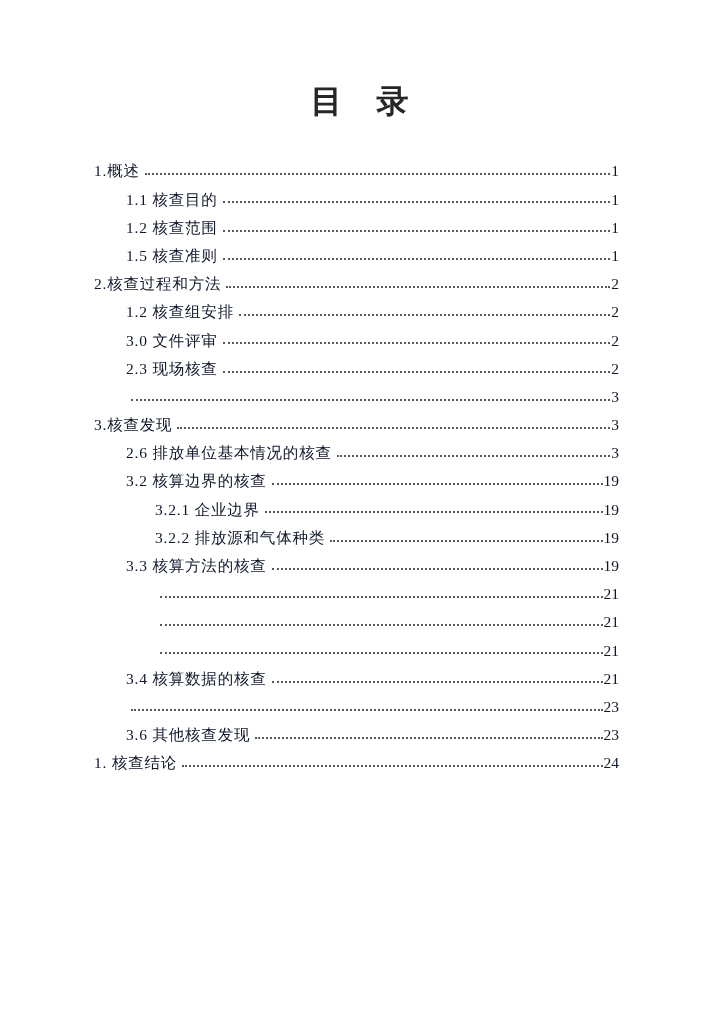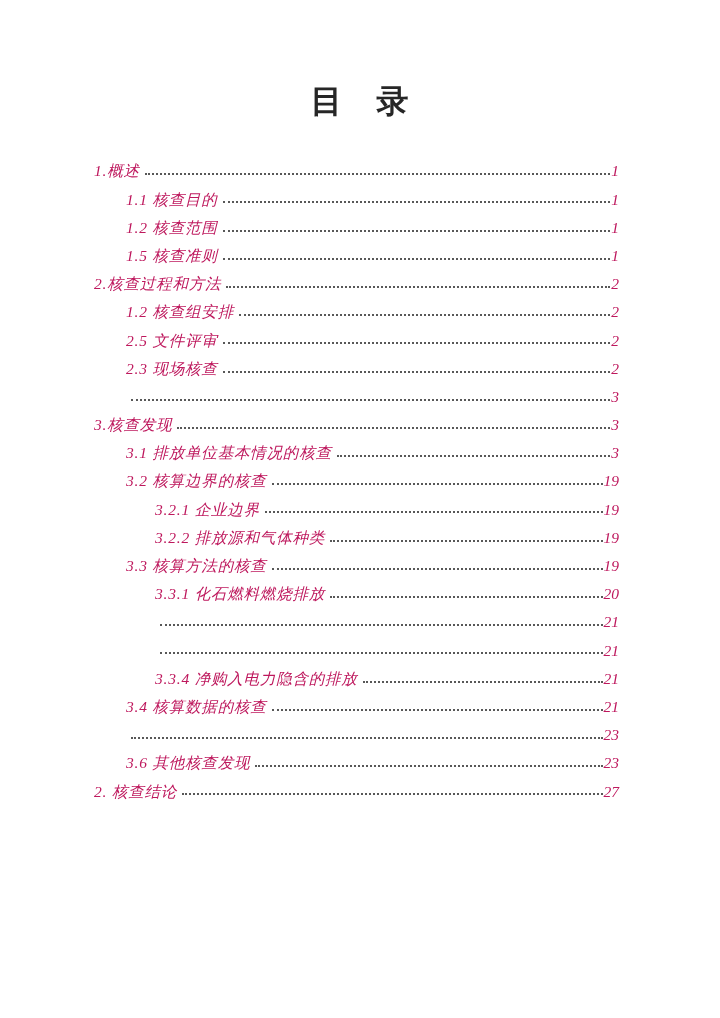--- a/index.html
+++ b/index.html
@@ -33,22 +33,21 @@
     position: absolute;
     top: 153px;
     left: 94px;
     right: 101px;
   }
   .toc-row {
     display: flex;
     align-items: flex-end;
     height: 28.2px;
     font-size: 15.5px;
-    color: #be185d;
-    font-style: italic;
+    color: #0f172a;
   }
   .toc-row.lvl1 { padding-left: 32px; }
   .toc-row.lvl2 { padding-left: 61px; }
   .toc-label {
     white-space: nowrap;
     letter-spacing: 0.8px;
     line-height: 1.15;
     padding-bottom: 1px;
   }
   .toc-leader {
@@ -94,40 +93,40 @@
     <span class="toc-label">2.核查过程和方法</span>
     <span class="toc-leader"></span>
     <span class="toc-page">2</span>
   </div>
       <div class="toc-row lvl1">
     <span class="toc-label">1.2 核查组安排</span>
     <span class="toc-leader"></span>
     <span class="toc-page">2</span>
   </div>
       <div class="toc-row lvl1">
-    <span class="toc-label">2.5 文件评审</span>
+    <span class="toc-label">3.0 文件评审</span>
     <span class="toc-leader"></span>
     <span class="toc-page">2</span>
   </div>
       <div class="toc-row lvl1">
     <span class="toc-label">2.3 现场核查</span>
     <span class="toc-leader"></span>
     <span class="toc-page">2</span>
   </div>
       <div class="toc-row lvl1">
     <span class="toc-leader"></span>
     <span class="toc-page">3</span>
   </div>
       <div class="toc-row lvl0">
     <span class="toc-label">3.核查发现</span>
     <span class="toc-leader"></span>
     <span class="toc-page">3</span>
   </div>
       <div class="toc-row lvl1">
-    <span class="toc-label">3.1 排放单位基本情况的核查</span>
+    <span class="toc-label">2.6 排放单位基本情况的核查</span>
     <span class="toc-leader"></span>
     <span class="toc-page">3</span>
   </div>
       <div class="toc-row lvl1">
     <span class="toc-label">3.2 核算边界的核查</span>
     <span class="toc-leader"></span>
     <span class="toc-page">19</span>
   </div>
       <div class="toc-row lvl2">
     <span class="toc-label">3.2.1 企业边界</span>
@@ -138,50 +137,44 @@
     <span class="toc-label">3.2.2 排放源和气体种类</span>
     <span class="toc-leader"></span>
     <span class="toc-page">19</span>
   </div>
       <div class="toc-row lvl1">
     <span class="toc-label">3.3 核算方法的核查</span>
     <span class="toc-leader"></span>
     <span class="toc-page">19</span>
   </div>
       <div class="toc-row lvl2">
-    <span class="toc-label">3.3.1 化石燃料燃烧排放</span>
-    <span class="toc-leader"></span>
-    <span class="toc-page">20</span>
-  </div>
-      <div class="toc-row lvl2">
     <span class="toc-leader"></span>
     <span class="toc-page">21</span>
   </div>
       <div class="toc-row lvl2">
     <span class="toc-leader"></span>
     <span class="toc-page">21</span>
   </div>
       <div class="toc-row lvl2">
-    <span class="toc-label">3.3.4 净购入电力隐含的排放</span>
     <span class="toc-leader"></span>
     <span class="toc-page">21</span>
   </div>
       <div class="toc-row lvl1">
     <span class="toc-label">3.4 核算数据的核查</span>
     <span class="toc-leader"></span>
     <span class="toc-page">21</span>
   </div>
       <div class="toc-row lvl1">
     <span class="toc-leader"></span>
     <span class="toc-page">23</span>
   </div>
       <div class="toc-row lvl1">
     <span class="toc-label">3.6 其他核查发现</span>
     <span class="toc-leader"></span>
     <span class="toc-page">23</span>
   </div>
       <div class="toc-row lvl0">
-    <span class="toc-label">2. 核查结论</span>
+    <span class="toc-label">1. 核查结论</span>
     <span class="toc-leader"></span>
-    <span class="toc-page">27</span>
+    <span class="toc-page">24</span>
   </div>
     </div>
 </div>
 
 </body></html>

